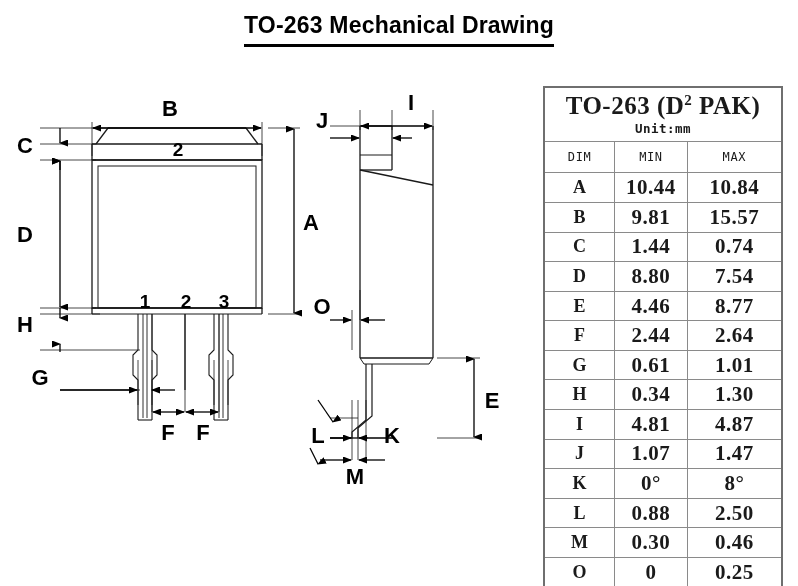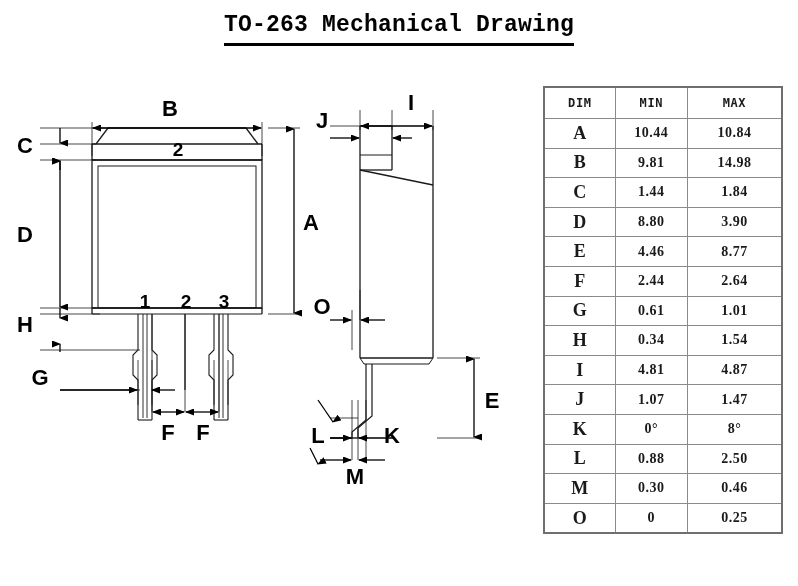--- a/index.html
+++ b/index.html
@@ -18,21 +18,21 @@
   
   #title-block {
     position: absolute;
     left: 0;
     top: 12px;
     width: 798px;
     text-align: center;
   }
   #page-title {
     display: inline-block;
-    font-family: Liberation Mono, monospace;
+    font-family: Liberation Sans, sans-serif;
     font-size: 23px;
     font-weight: bold;
     color: #000000;
     letter-spacing: 0.2px;
     padding-bottom: 5px;
     border-bottom: 3px solid #000000;
   }
 
   
   #drawing-area {
@@ -93,35 +93,35 @@
   .tbl-unit {
     font-family: "DejaVu Sans Mono", monospace;
     font-size: 12.5px;
     font-weight: bold;
     letter-spacing: 0.5px;
     margin-top: 2px;
   }
   .tbl-colhead {
     font-family: "DejaVu Sans Mono", monospace;
     font-size: 12px;
-    font-weight: bold;
+    font-weight: normal;
     letter-spacing: 0.6px;
     height: 30px;
     margin-left: 36px;
   }
   .tbl-dim {
     font-family: "Liberation Serif", serif;
     font-size: 18px;
     font-weight: bold;
     height: 28.6px;
     width: 72px;
   }
   .tbl-val {
     font-family: "Liberation Serif", serif;
-    font-size: 14px;
+    font-size: 21px;
     font-weight: bold;
     letter-spacing: 0.5px;
   }
   .col-min { width: 73px; }
   .col-max { width: 96px; }
 </style>
 </head>
 <body>
 
 <div id="title-block">
@@ -311,63 +311,71 @@
   <text class="dimlabel" x="492" y="348" text-anchor="middle">E</text>
   <text class="dimlabel" x="318" y="383" text-anchor="middle">L</text>
   <text class="dimlabel" x="392" y="383" text-anchor="middle">K</text>
   <text class="dimlabel" x="355" y="424" text-anchor="middle">M</text>
 </svg>
 </div>
 
 <table id="spec-table">
   <tbody id="spec-tbody">
     <tr>
+      <td colspan="3" class="tbl-title-cell">
+        <div class="tbl-title-main">
+          <span>TO-263 (D</span><sup>2</sup><span> PAK)</span>
+        </div>
+        <div class="tbl-unit">Unit:mm</div>
+      </td>
+    </tr>
+    <tr>
       <td class="tbl-colhead">DIM</td>
       <td class="tbl-colhead col-min">MIN</td>
       <td class="tbl-colhead col-max">MAX</td>
     </tr>
   <tr>
         <td class="tbl-dim">A</td>
         <td class="tbl-val col-min">10.44</td>
         <td class="tbl-val col-max">10.84</td>
       </tr>
       <tr>
         <td class="tbl-dim">B</td>
         <td class="tbl-val col-min">9.81</td>
-        <td class="tbl-val col-max">14.98</td>
+        <td class="tbl-val col-max">15.57</td>
       </tr>
       <tr>
         <td class="tbl-dim">C</td>
         <td class="tbl-val col-min">1.44</td>
-        <td class="tbl-val col-max">1.84</td>
+        <td class="tbl-val col-max">0.74</td>
       </tr>
       <tr>
         <td class="tbl-dim">D</td>
         <td class="tbl-val col-min">8.80</td>
-        <td class="tbl-val col-max">3.90</td>
+        <td class="tbl-val col-max">7.54</td>
       </tr>
       <tr>
         <td class="tbl-dim">E</td>
         <td class="tbl-val col-min">4.46</td>
         <td class="tbl-val col-max">8.77</td>
       </tr>
       <tr>
         <td class="tbl-dim">F</td>
         <td class="tbl-val col-min">2.44</td>
         <td class="tbl-val col-max">2.64</td>
       </tr>
       <tr>
         <td class="tbl-dim">G</td>
         <td class="tbl-val col-min">0.61</td>
         <td class="tbl-val col-max">1.01</td>
       </tr>
       <tr>
         <td class="tbl-dim">H</td>
         <td class="tbl-val col-min">0.34</td>
-        <td class="tbl-val col-max">1.54</td>
+        <td class="tbl-val col-max">1.30</td>
       </tr>
       <tr>
         <td class="tbl-dim">I</td>
         <td class="tbl-val col-min">4.81</td>
         <td class="tbl-val col-max">4.87</td>
       </tr>
       <tr>
         <td class="tbl-dim">J</td>
         <td class="tbl-val col-min">1.07</td>
         <td class="tbl-val col-max">1.47</td>

